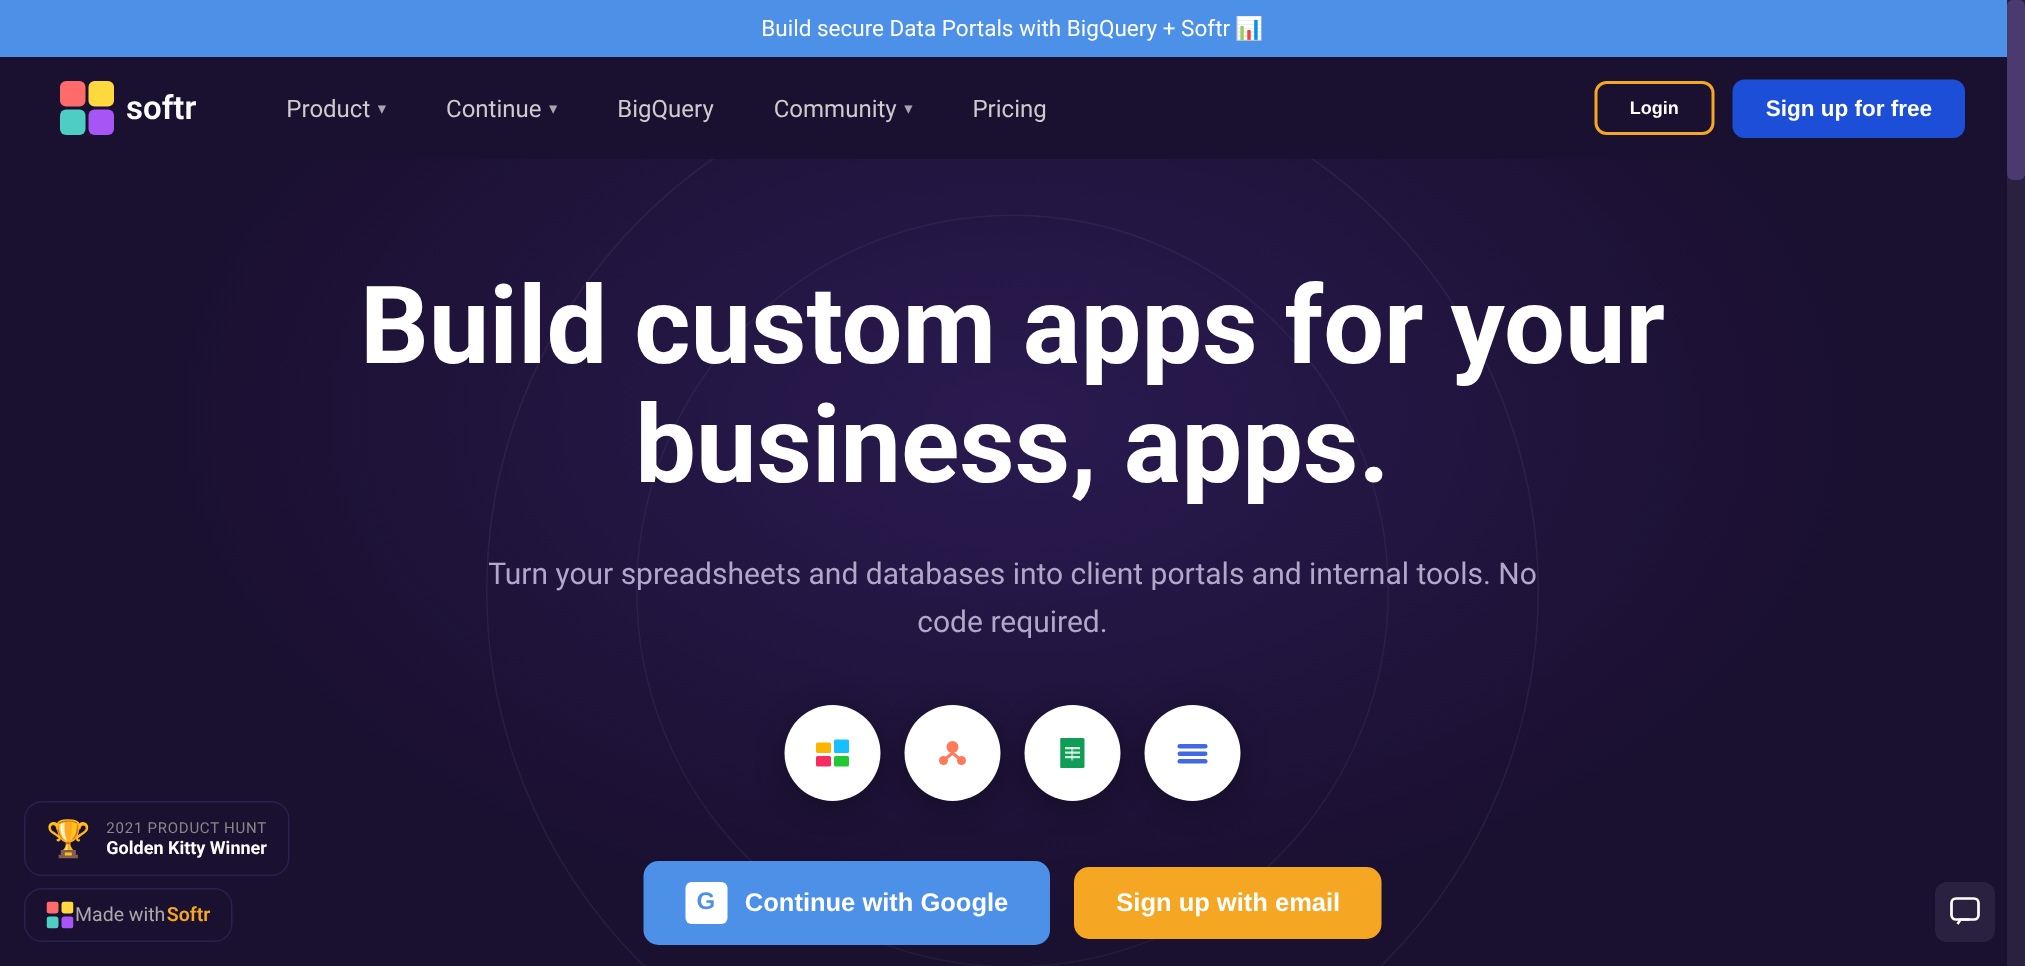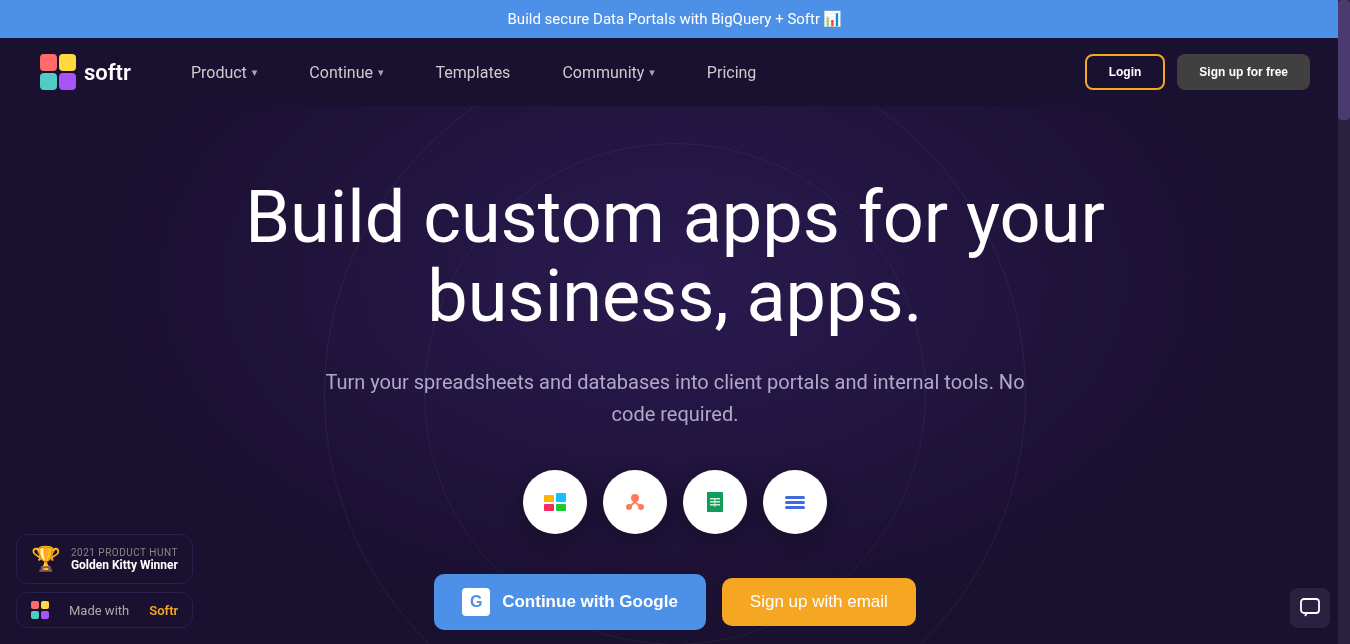--- a/index.html
+++ b/index.html
@@ -37,21 +37,21 @@
       height: 36px;
     }
     .logo-text {
       color: white;
       font-size: 22px;
       font-weight: 600;
     }
     .nav-links {
       display: flex;
       align-items: center;
-      gap: 12px;
+      gap: 0;
       flex: 1;
     }
     .nav-item {
       color: #ccc;
       font-size: 16px;
       padding: 24px 20px;
       cursor: pointer;
       display: flex;
       align-items: center;
       gap: 5px;
@@ -70,26 +70,26 @@
       background: transparent;
       border: 2px solid #f5a623;
       color: white;
       padding: 9px 22px;
       border-radius: 8px;
       font-size: 12px;
       font-weight: 600;
       cursor: pointer;
     }
     .btn-signup-free {
-      background: #404040;
+      background: #1d4ed8;
       border: none;
       color: white;
       padding: 11px 22px;
       border-radius: 8px;
-      font-size: 12px;
+      font-size: 15px;
       font-weight: 600;
       cursor: pointer;
     }
 
     
     .scroll-indicator {
       position: fixed;
       right: 0;
       top: 0;
       width: 12px;
@@ -141,21 +141,21 @@
       width: 500px;
       height: 500px;
       border-radius: 50%;
       border: 1px solid rgba(255,255,255,0.05);
       pointer-events: none;
     }
 
     .hero-title {
       color: white;
       font-size: 72px;
-      font-weight: 400;
+      font-weight: 700;
       line-height: 1.1;
       max-width: 900px;
       margin-bottom: 30px;
       position: relative;
       z-index: 2;
     }
     .hero-subtitle {
       color: #b0a8c8;
       font-size: 20px;
       max-width: 700px;
@@ -206,21 +206,21 @@
       align-items: center;
       gap: 12px;
     }
     .btn-email {
       background: #f5a623;
       color: white;
       border: none;
       padding: 14px 28px;
       border-radius: 10px;
       font-size: 17px;
-      font-weight: 400;
+      font-weight: 700;
       cursor: pointer;
     }
     .google-g {
       width: 28px;
       height: 28px;
       background: white;
       border-radius: 4px;
       display: flex;
       align-items: center;
       justify-content: center;
@@ -260,21 +260,21 @@
     
     .made-with {
       position: fixed;
       bottom: 16px;
       left: 16px;
       background: #1a1030;
       border-radius: 12px;
       padding: 8px 14px;
       display: flex;
       align-items: center;
-      gap: 20px;
+      gap: 1px;
       z-index: 20;
       border: 1px solid #2a2050;
     }
     .made-with-text {
       color: #aaa;
       font-size: 13px;
     }
     .made-with-brand {
       color: #f5a623;
       font-weight: 600;
@@ -321,21 +321,21 @@
   <div class="nav-links">
     <div class="nav-item">
       <span>Product</span>
       <span class="chevron-down">▾</span>
     </div>
     <div class="nav-item">
       <span>Continue</span>
       <span class="chevron-down">▾</span>
     </div>
     <div class="nav-item">
-      <span>Templates</span>
+      <span>BigQuery</span>
     </div>
     <div class="nav-item">
       <span>Community</span>
       <span class="chevron-down">▾</span>
     </div>
     <div class="nav-item">
       <span>Pricing</span>
     </div>
   </div>
 

